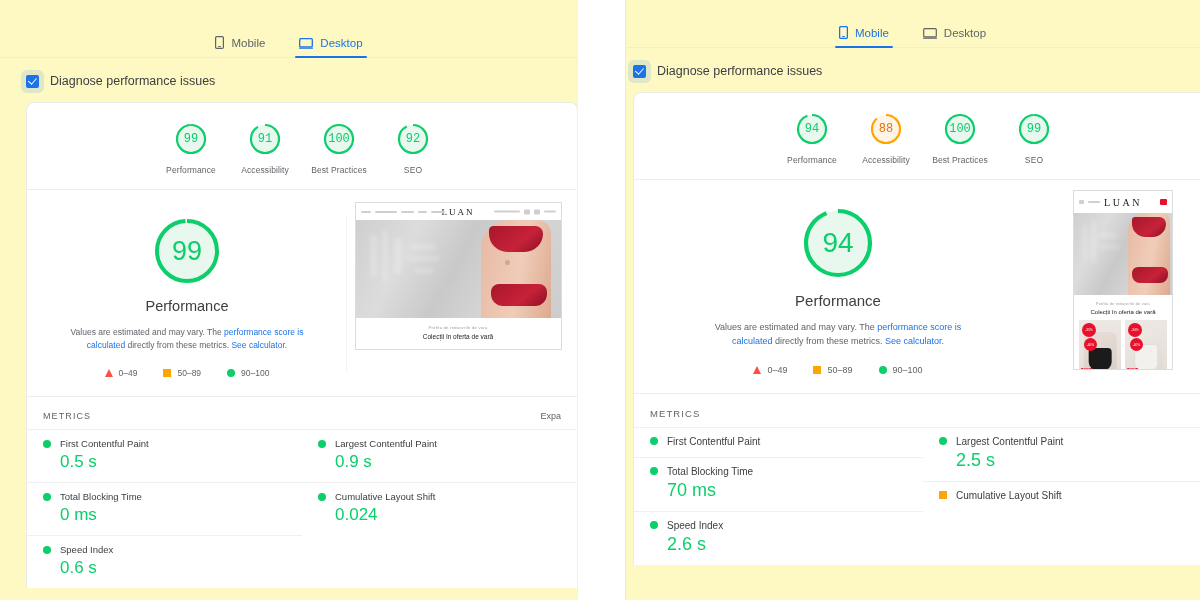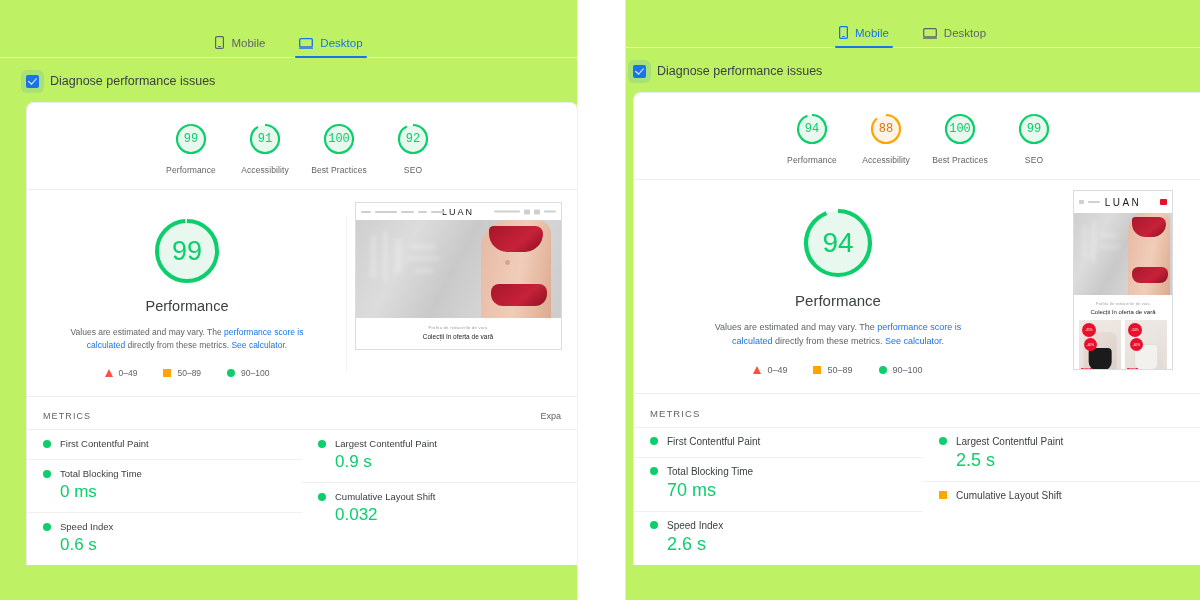--- a/index.html
+++ b/index.html
@@ -5,21 +5,21 @@
   * { box-sizing: border-box; margin: 0; padding: 0; }
   html, body {
     width: 1200px; height: 600px;
     background: #ffffff;
     font-family: "Liberation Sans", sans-serif;
     overflow: hidden;
   }
   .stage { position: relative; width: 1200px; height: 600px; background:#fff; }
 
   
-  .panel { position: absolute; top: 0; height: 600px; background: #bef264; overflow: hidden; }
+  .panel { position: absolute; top: 0; height: 600px; background: #fef9c3; overflow: hidden; }
   .panel-left  { left: 0;   width: 578px; }
   .panel-right { left: 625px; width: 575px; }
   .panel-right::before {
     content: ""; position: absolute; left: 0; top: 0; width: 1px; height: 600px;
     background: #e8e8e8;
   }
   .panel-left::after {
     content:""; position:absolute; right:0; top:0; width:1px; height:600px; background:#f1f1f1;
   }
 
@@ -130,21 +130,21 @@
     border: 1px solid #dadce0; background: #fff; overflow: hidden; position: relative;
   }
   .shot-desktop { width: 207px; height: 148px; }
   .shot-mobile  { width: 100px; height: 180px; }
   .shot-topbar {
     height: 17px; background: #fff; display: flex; align-items: center;
     justify-content: center; position: relative; border-bottom: 0;
   }
   .shot-mobile .shot-topbar { height: 22px; }
   .shot-brand {
-    font-family: Liberation Sans, sans-serif; letter-spacing: 2px;
+    font-family: Liberation Serif, serif; letter-spacing: 2px;
     font-size: 9px; color: #1a1a1a;
   }
   .shot-mobile .shot-brand { font-size: 10px; letter-spacing: 2.5px; }
   .shot-navleft, .shot-navright {
     position: absolute; top: 50%; transform: translateY(-50%);
     display: flex; gap: 4px; align-items: center;
   }
   .shot-navleft { left: 5px; } .shot-navright { right: 5px; }
   .nav-dash { height: 2px; background: #cfcfcf; border-radius: 1px; }
   .shot-hero {
@@ -362,20 +362,21 @@
         <span class="expand-link">Expa</span>
       </div>
 
       <div class="metrics-grid">
         <div class="metrics-col">
           <div class="metric">
             <div class="metric-head">
               <span class="m-ci"></span>
               <span class="m-name">First Contentful Paint</span>
             </div>
+            <div class="m-value">0.5 s</div>
           </div>
           <div class="metric">
             <div class="metric-head">
               <span class="m-ci"></span>
               <span class="m-name">Total Blocking Time</span>
             </div>
             <div class="m-value">0 ms</div>
           </div>
           <div class="metric">
             <div class="metric-head">
@@ -391,21 +392,21 @@
               <span class="m-ci"></span>
               <span class="m-name">Largest Contentful Paint</span>
             </div>
             <div class="m-value">0.9 s</div>
           </div>
           <div class="metric">
             <div class="metric-head">
               <span class="m-ci"></span>
               <span class="m-name">Cumulative Layout Shift</span>
             </div>
-            <div class="m-value">0.032</div>
+            <div class="m-value">0.024</div>
           </div>
         </div>
       </div>
 
     </div>
   </div>
 
   <div class="panel panel-right">
 
     <div class="tabbar">

